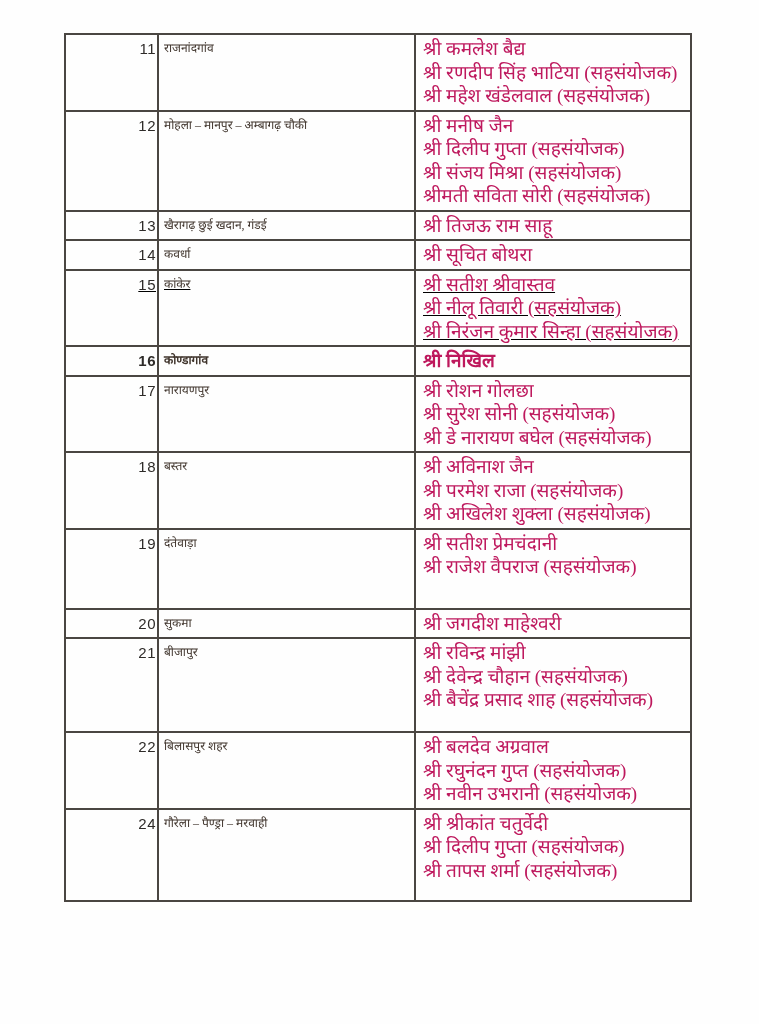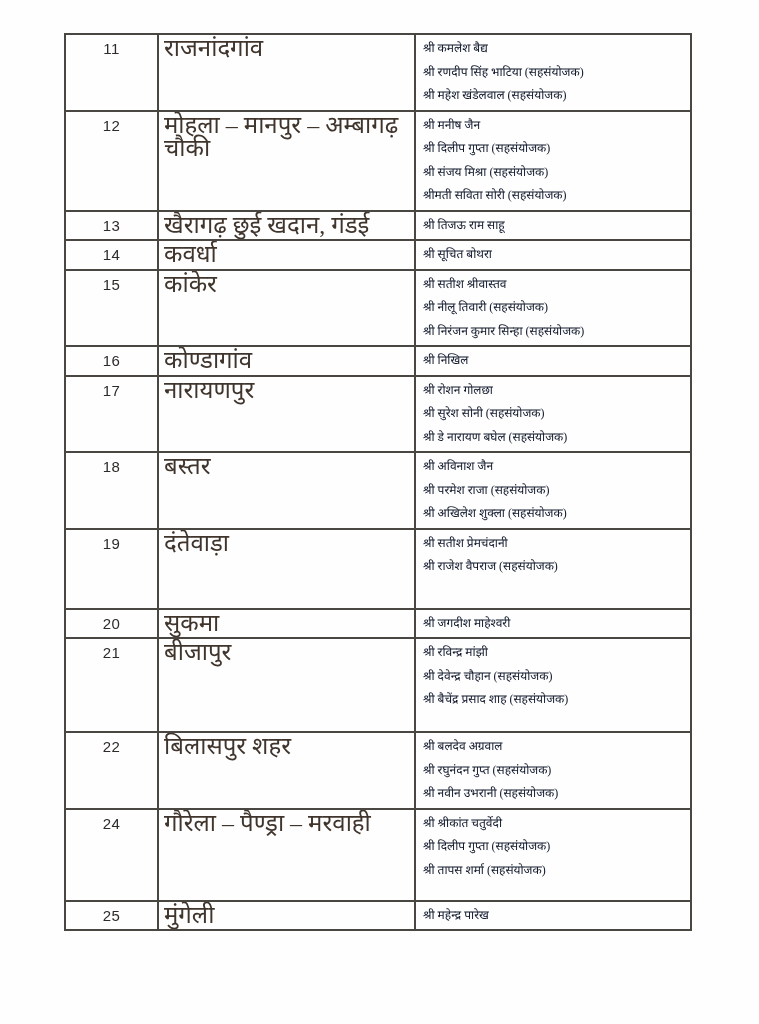--- a/index.html
+++ b/index.html
@@ -25,38 +25,38 @@
   }
   .doc-table td {
     border: 2px solid #4a4642;
     vertical-align: top;
     overflow: hidden;
   }
   .col-no    { width: 93px; }
   .col-place { width: 257px; }
   .col-names { width: 276px; }
   td.cell-no {
-    text-align: center;
+    text-align: right;
     padding-top: 5px;
     font-family: "Liberation Sans", "DejaVu Sans", sans-serif;
     font-size: 15px;
     color: #2e2b29;
     letter-spacing: 0.5px;
   }
   td.cell-place {
     padding: 2px 4px 2px 5px;
-    font-size: 24px;
+    font-size: 12px;
     line-height: 23px;
     color: #40352d;
   }
   td.cell-names {
     padding: 2px 4px 2px 7px;
-    font-size: 12px;
+    font-size: 19px;
     line-height: 23.5px;
-    color: #0f172a;
+    color: #be185d;
   }
   .name-line {
     white-space: nowrap;
   }
 </style>
 </head>
 <body>
 
 <div class="page">
   <table class="doc-table">
@@ -92,30 +92,30 @@
             <div class="name-line">श्री तिजऊ राम साहू</div>
           </td>
   </tr>
         <tr style="height: 27px; margin-left: 38px;">
     <td class="cell-no">14</td>
     <td class="cell-place">कवर्धा</td>
     <td class="cell-names">
             <div class="name-line">श्री सूचित बोथरा</div>
           </td>
   </tr>
-        <tr style="height: 63px;">
+        <tr style="height: 63px; text-decoration: underline;">
     <td class="cell-no">15</td>
     <td class="cell-place">कांकेर</td>
     <td class="cell-names">
             <div class="name-line">श्री सतीश श्रीवास्तव</div>
             <div class="name-line">श्री नीलू तिवारी (सहसंयोजक)</div>
             <div class="name-line">श्री निरंजन कुमार सिन्हा (सहसंयोजक)</div>
           </td>
   </tr>
-        <tr style="height: 28px;">
+        <tr style="height: 28px; font-weight: bold;">
     <td class="cell-no">16</td>
     <td class="cell-place">कोण्डागांव</td>
     <td class="cell-names">
             <div class="name-line">श्री निखिल</div>
           </td>
   </tr>
         <tr style="height: 69px; margin-left: 10px;">
     <td class="cell-no">17</td>
     <td class="cell-place">नारायणपुर</td>
     <td class="cell-names">
@@ -168,22 +168,15 @@
   </tr>
         <tr style="height: 92px; padding-left: 41px;">
     <td class="cell-no">24</td>
     <td class="cell-place">गौरेला – पैण्ड्रा – मरवाही</td>
     <td class="cell-names">
             <div class="name-line">श्री श्रीकांत चतुर्वेदी</div>
             <div class="name-line">श्री दिलीप गुप्ता (सहसंयोजक)</div>
             <div class="name-line">श्री तापस शर्मा (सहसंयोजक)</div>
           </td>
   </tr>
-        <tr style="height: 27px;">
-    <td class="cell-no">25</td>
-    <td class="cell-place">मुंगेली</td>
-    <td class="cell-names">
-            <div class="name-line">श्री महेन्द्र पारेख</div>
-          </td>
-  </tr>
       </tbody>
   </table>
 </div>
 
 </body></html>

